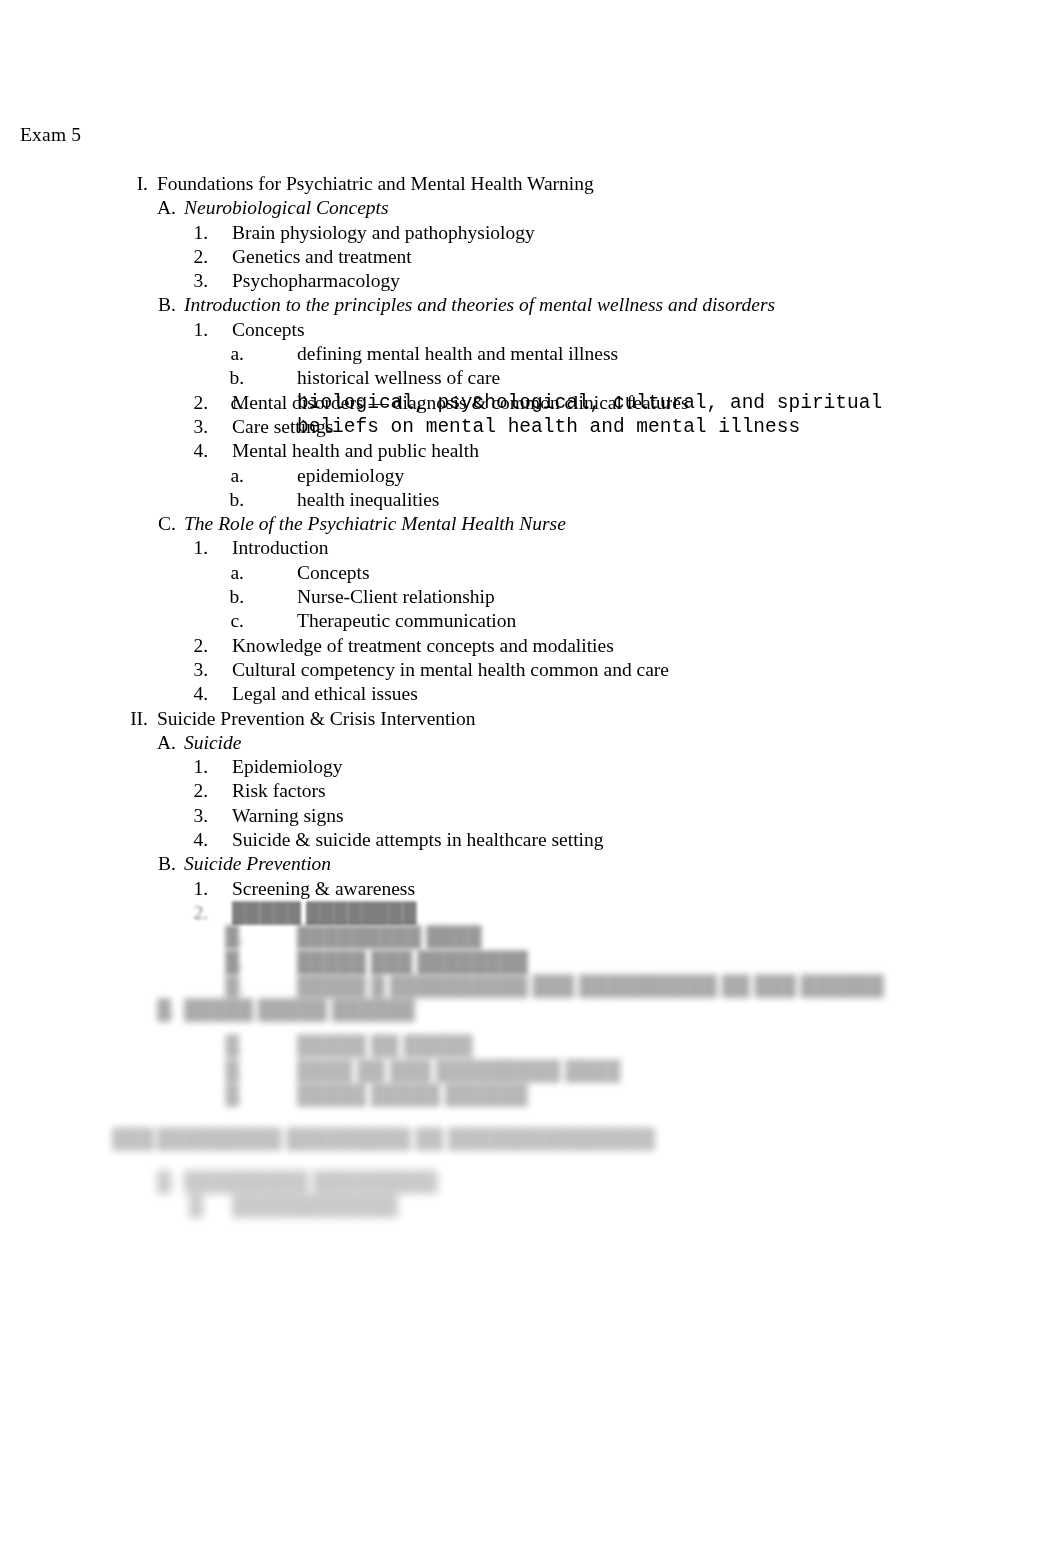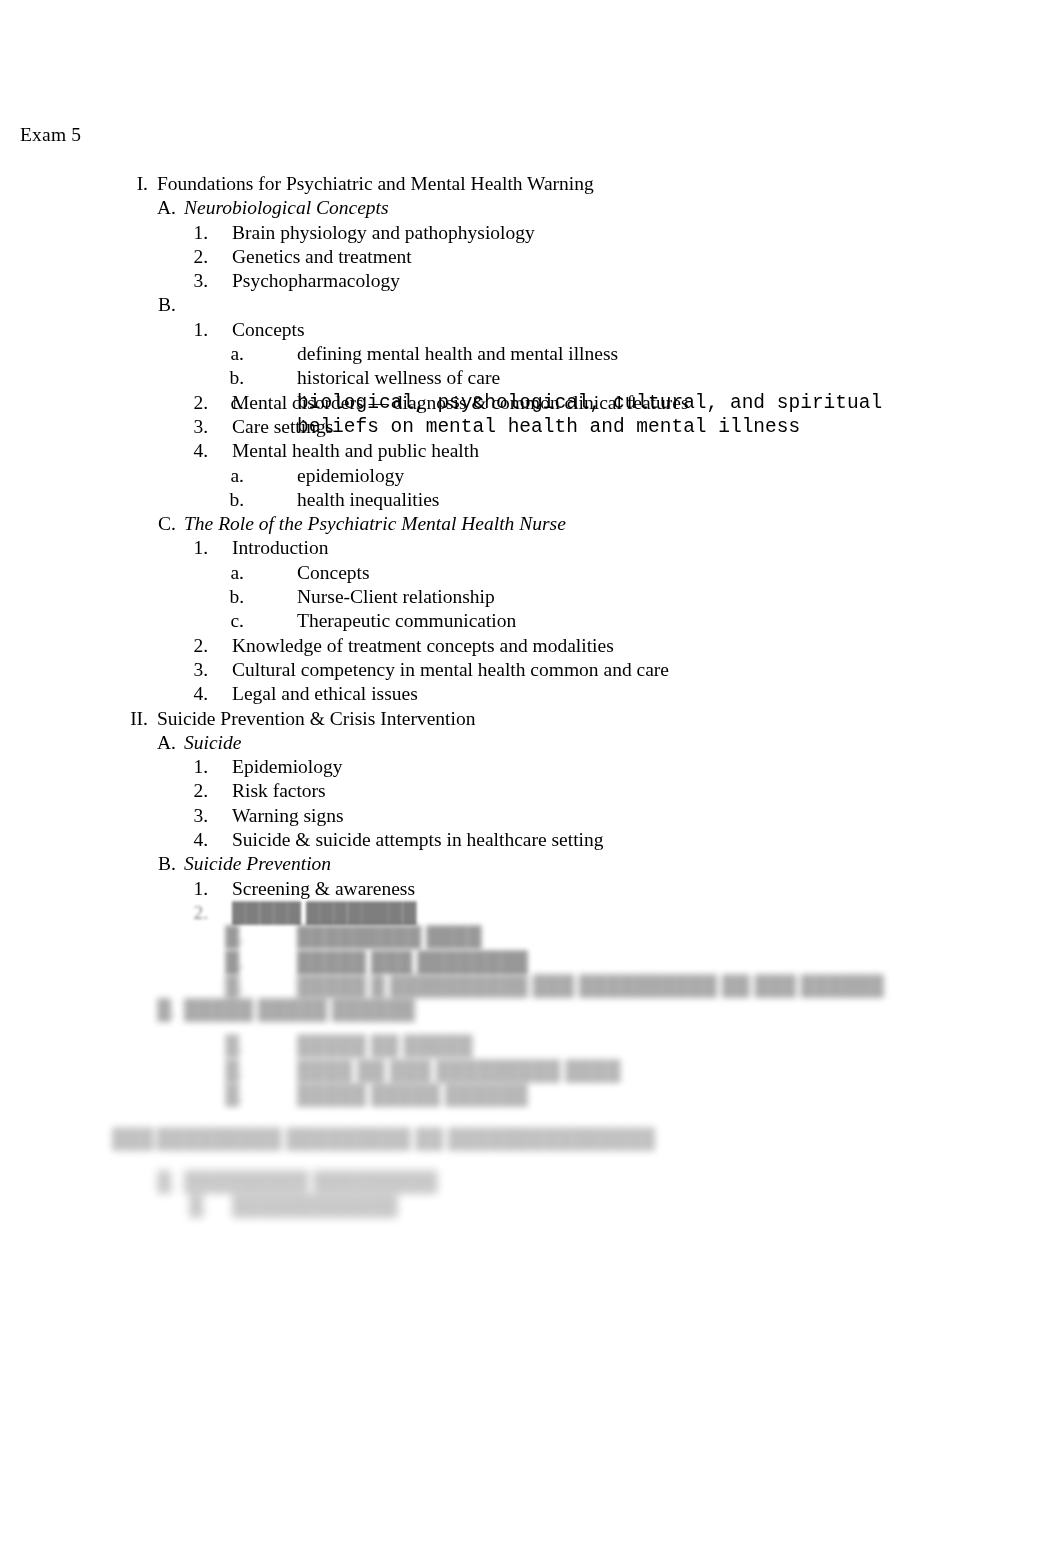--- a/index.html
+++ b/index.html
@@ -114,20 +114,21 @@
       <div class="row lvl-num">
         <span class="marker">2.</span>
         <span class="txt">Genetics and treatment</span>
       </div>
       <div class="row lvl-num">
         <span class="marker">3.</span>
         <span class="txt">Psychopharmacology</span>
       </div>
       <div class="row lvl-alpha">
         <span class="marker">B.</span>
+        <span class="txt">Introduction to the principles and theories of mental wellness and disorders</span>
       </div>
       <div class="row lvl-num">
         <span class="marker">1.</span>
         <span class="txt">Concepts</span>
       </div>
       <div class="row lvl-lower">
         <span class="marker">a.</span>
         <span class="txt">defining mental health and mental illness</span>
       </div>
       <div class="row lvl-lower">

